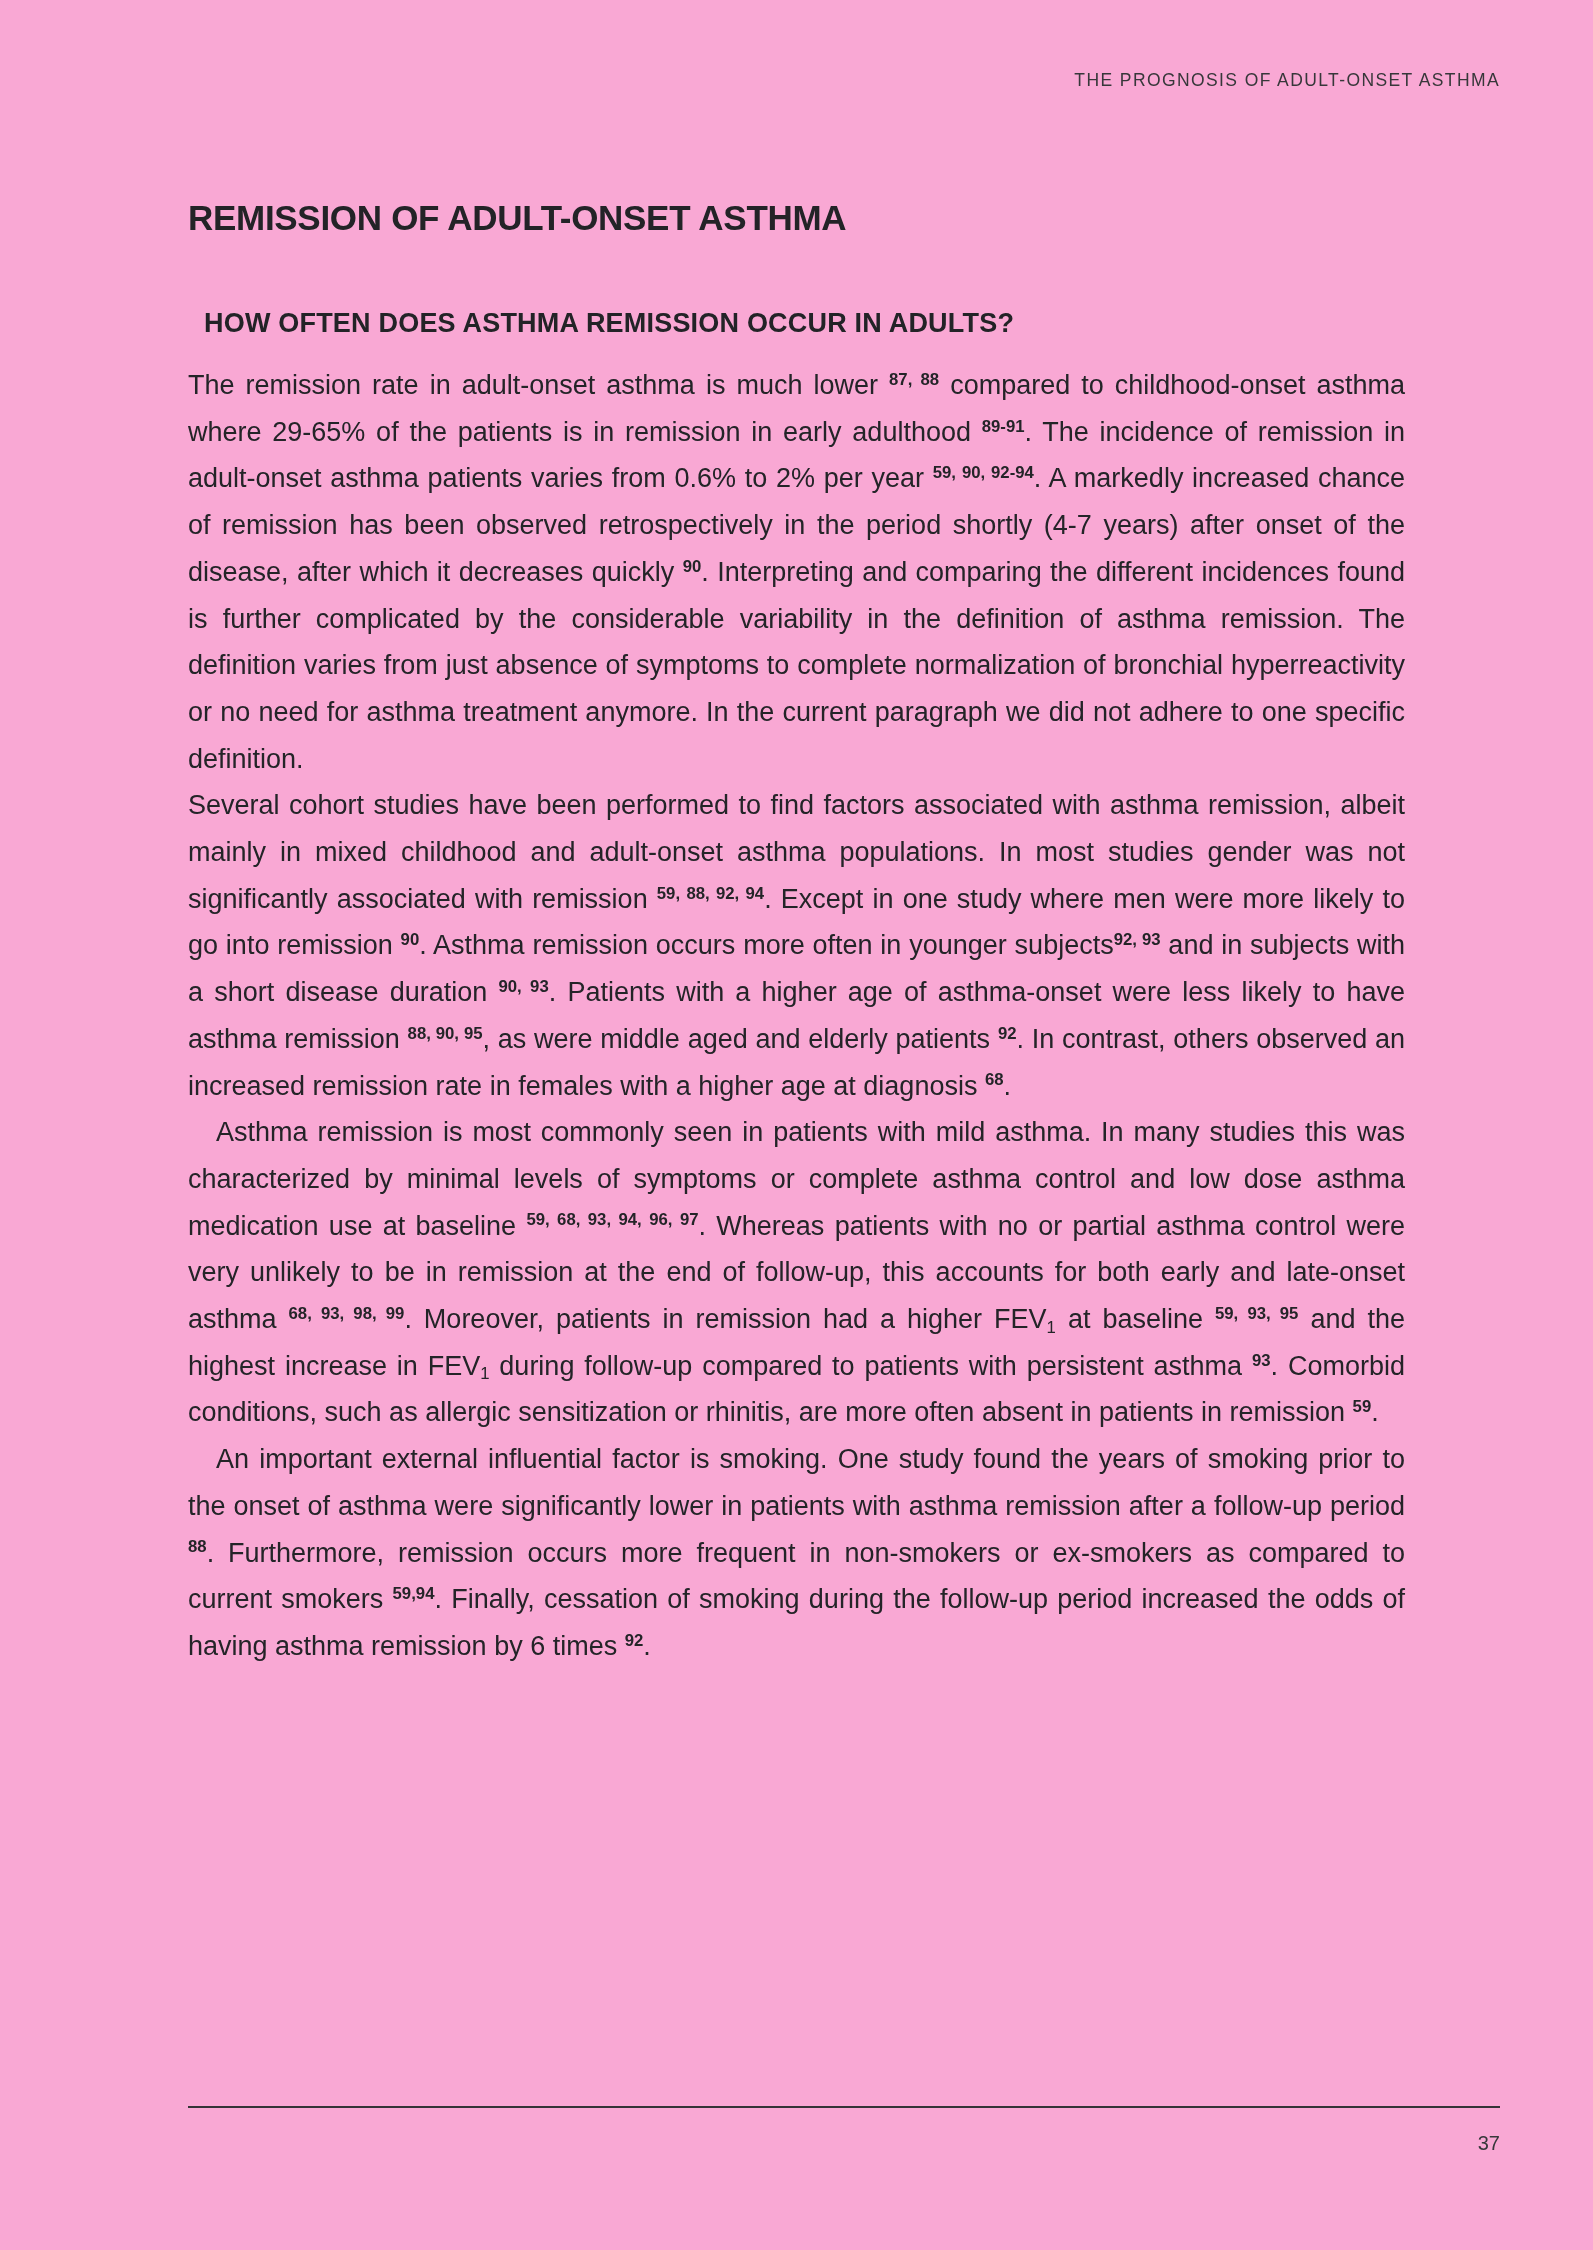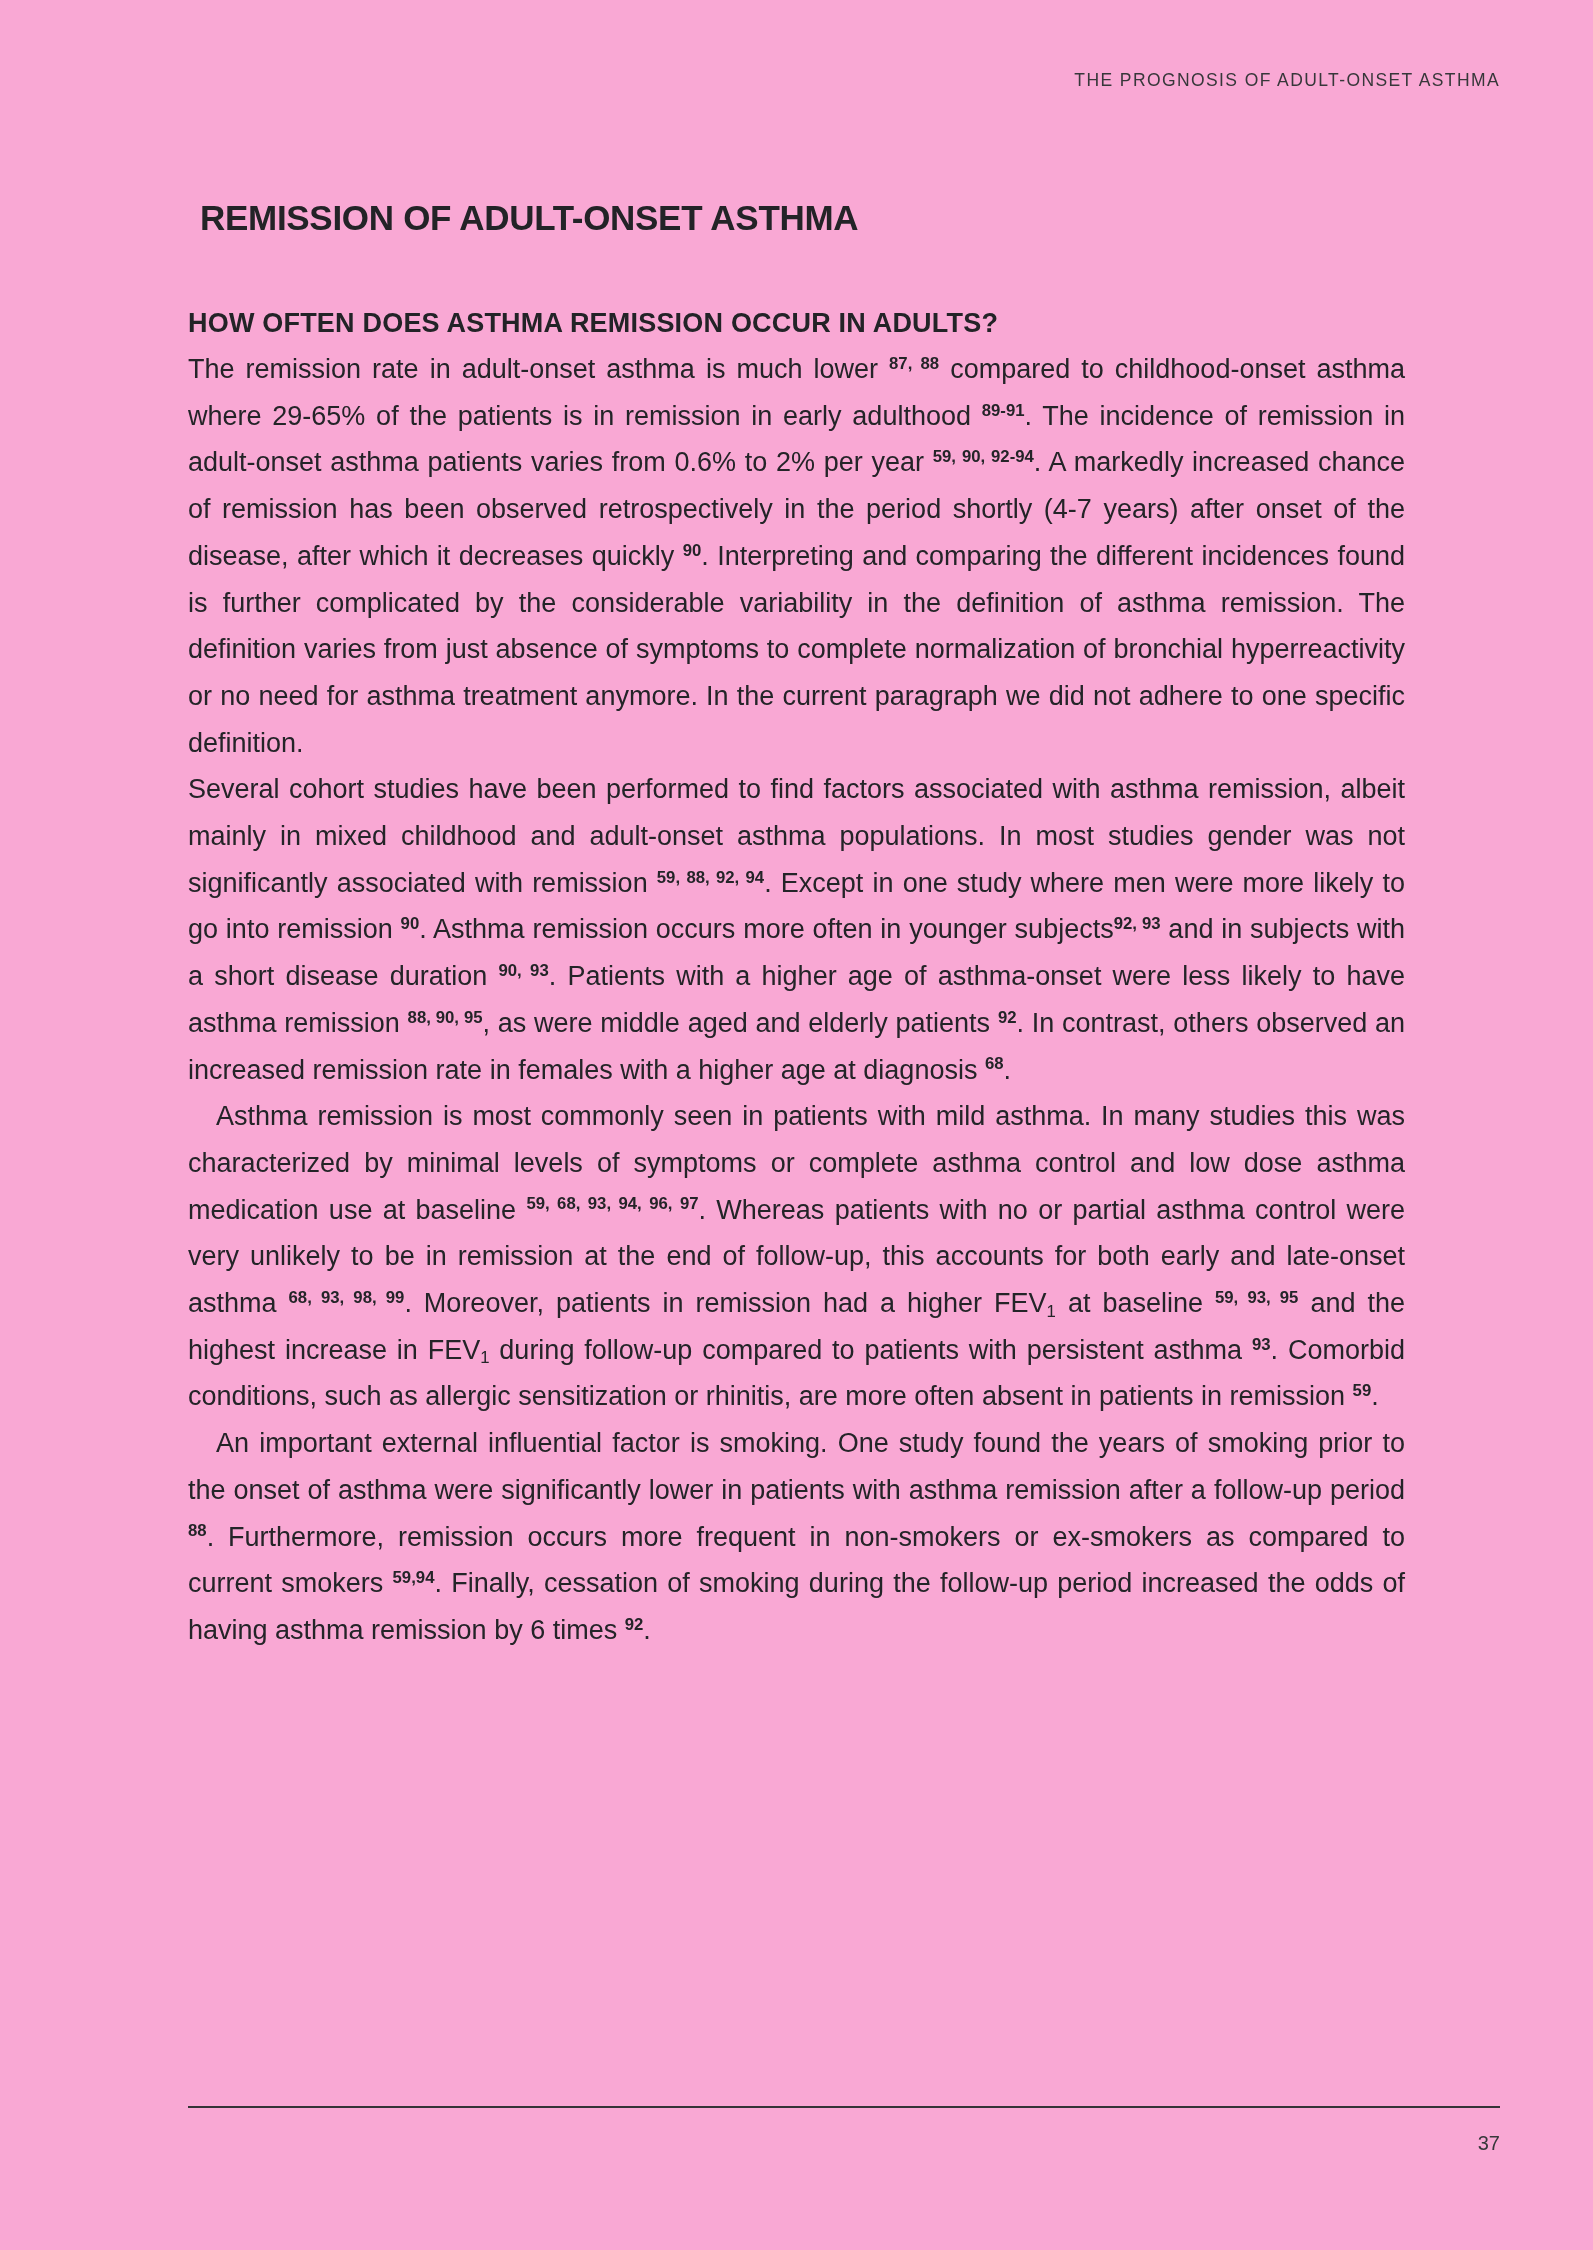--- a/index.html
+++ b/index.html
@@ -27,29 +27,29 @@
     white-space: nowrap;
   }
   .content {
     position: absolute;
     left: 188px;
     top: 0;
     width: 1217px;
     display: flow-root;
   }
   .doc-title {
-    margin: 198px 0 0 12px;
+    margin: 198px 0 0 0;
     font-size: 35px;
     line-height: 40px;
     font-weight: 700;
     letter-spacing: -0.3px;
     color: #232327;
   }
   .section-heading {
-    margin: 0;
+    margin: 16px;
     font-size: 27px;
     line-height: 46px;
     font-weight: 700;
     letter-spacing: 0.2px;
     color: #232327;
   }
   .section-how-often .section-heading {
     margin-top: 62px;
   }
   .section-predicting .section-heading {

